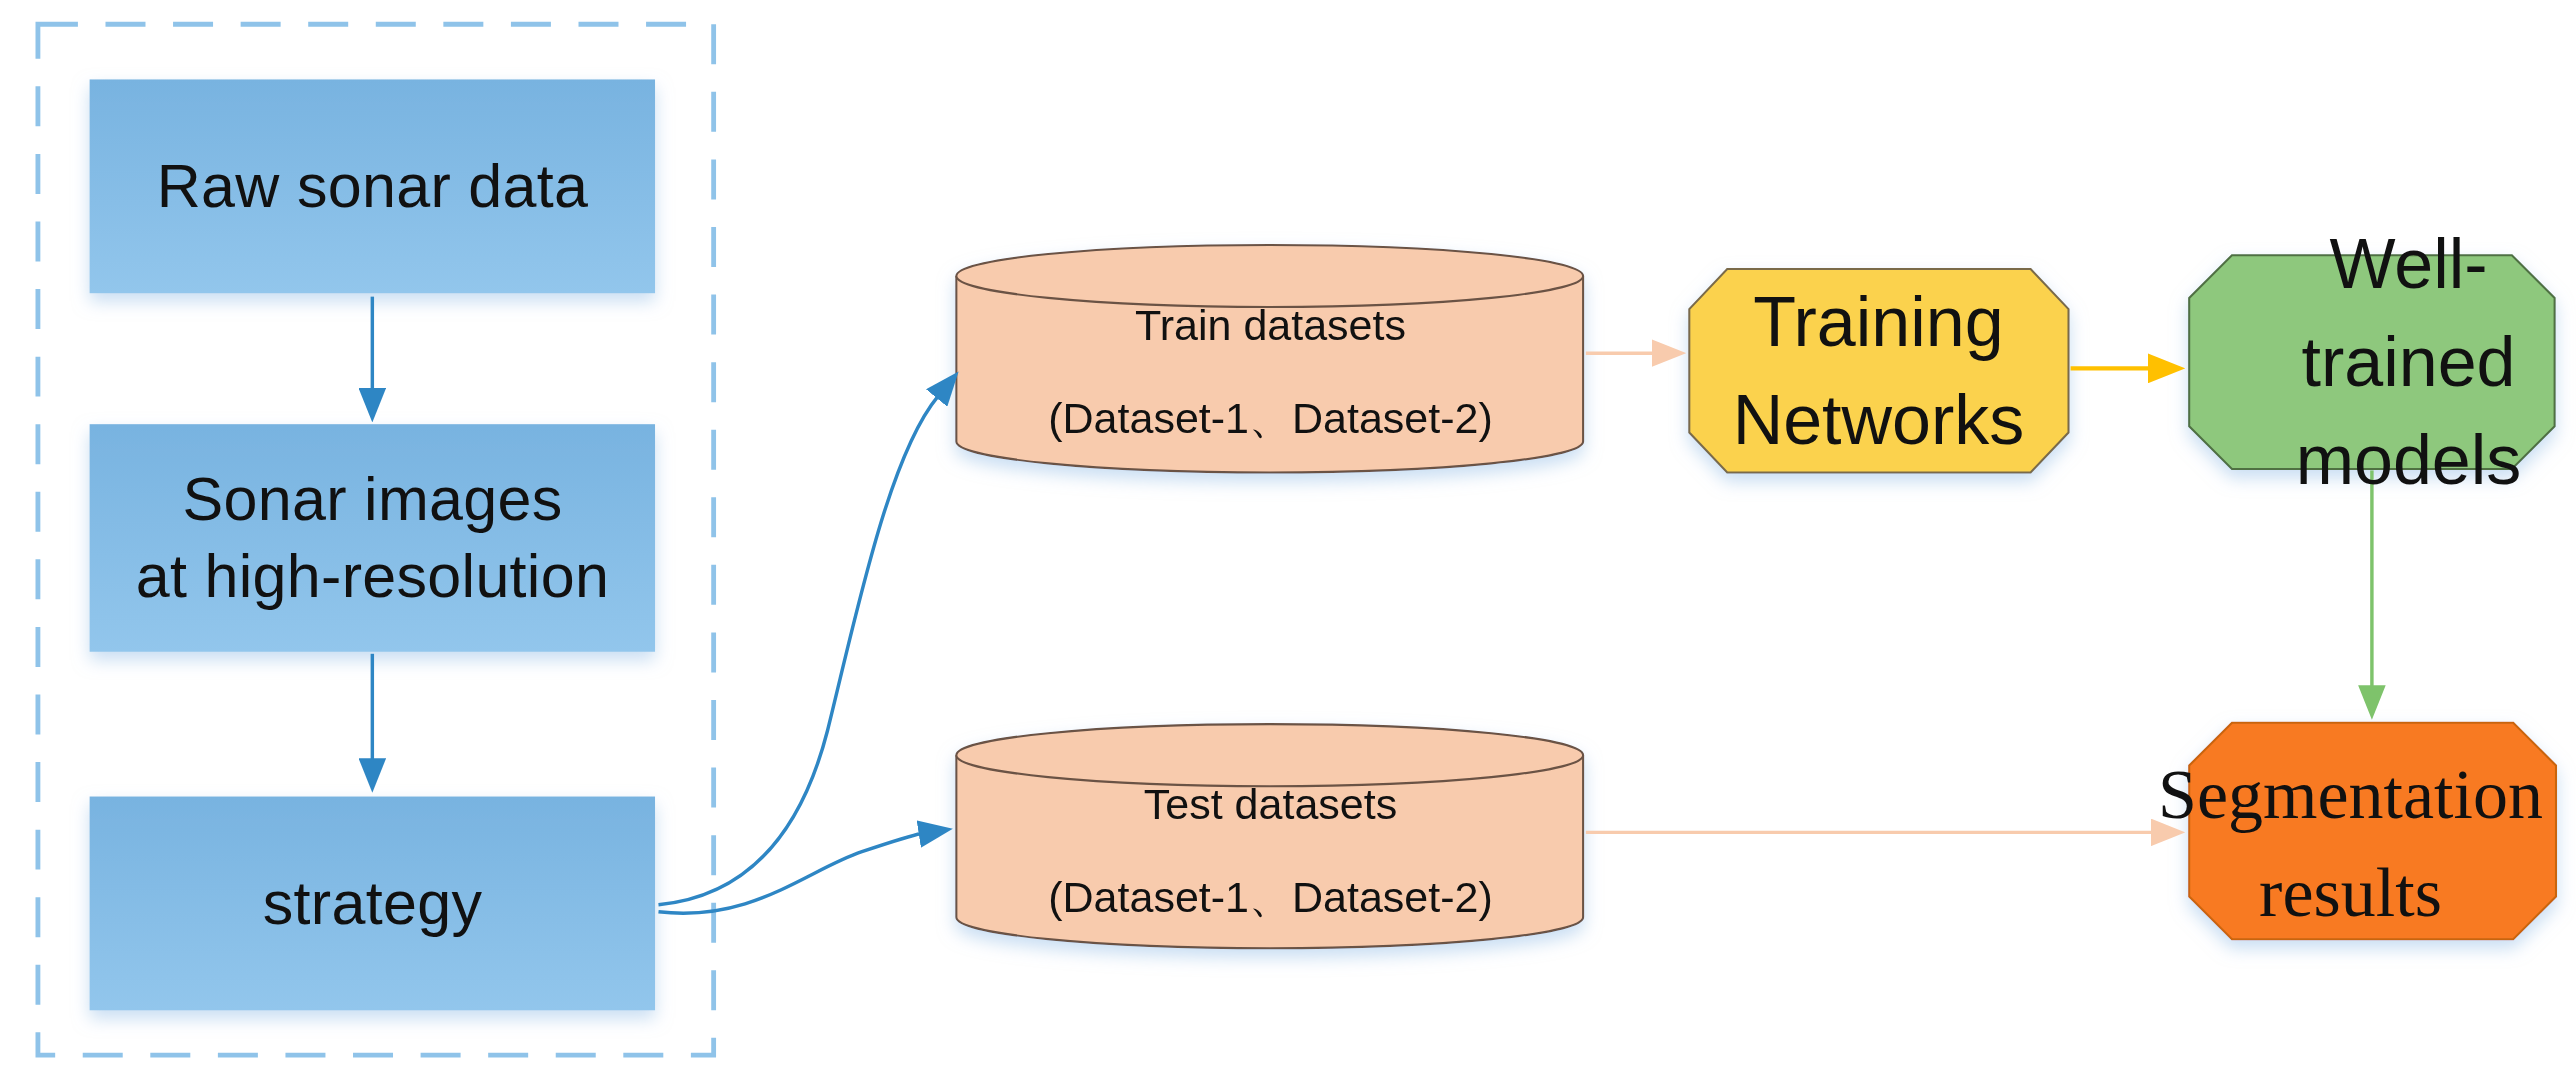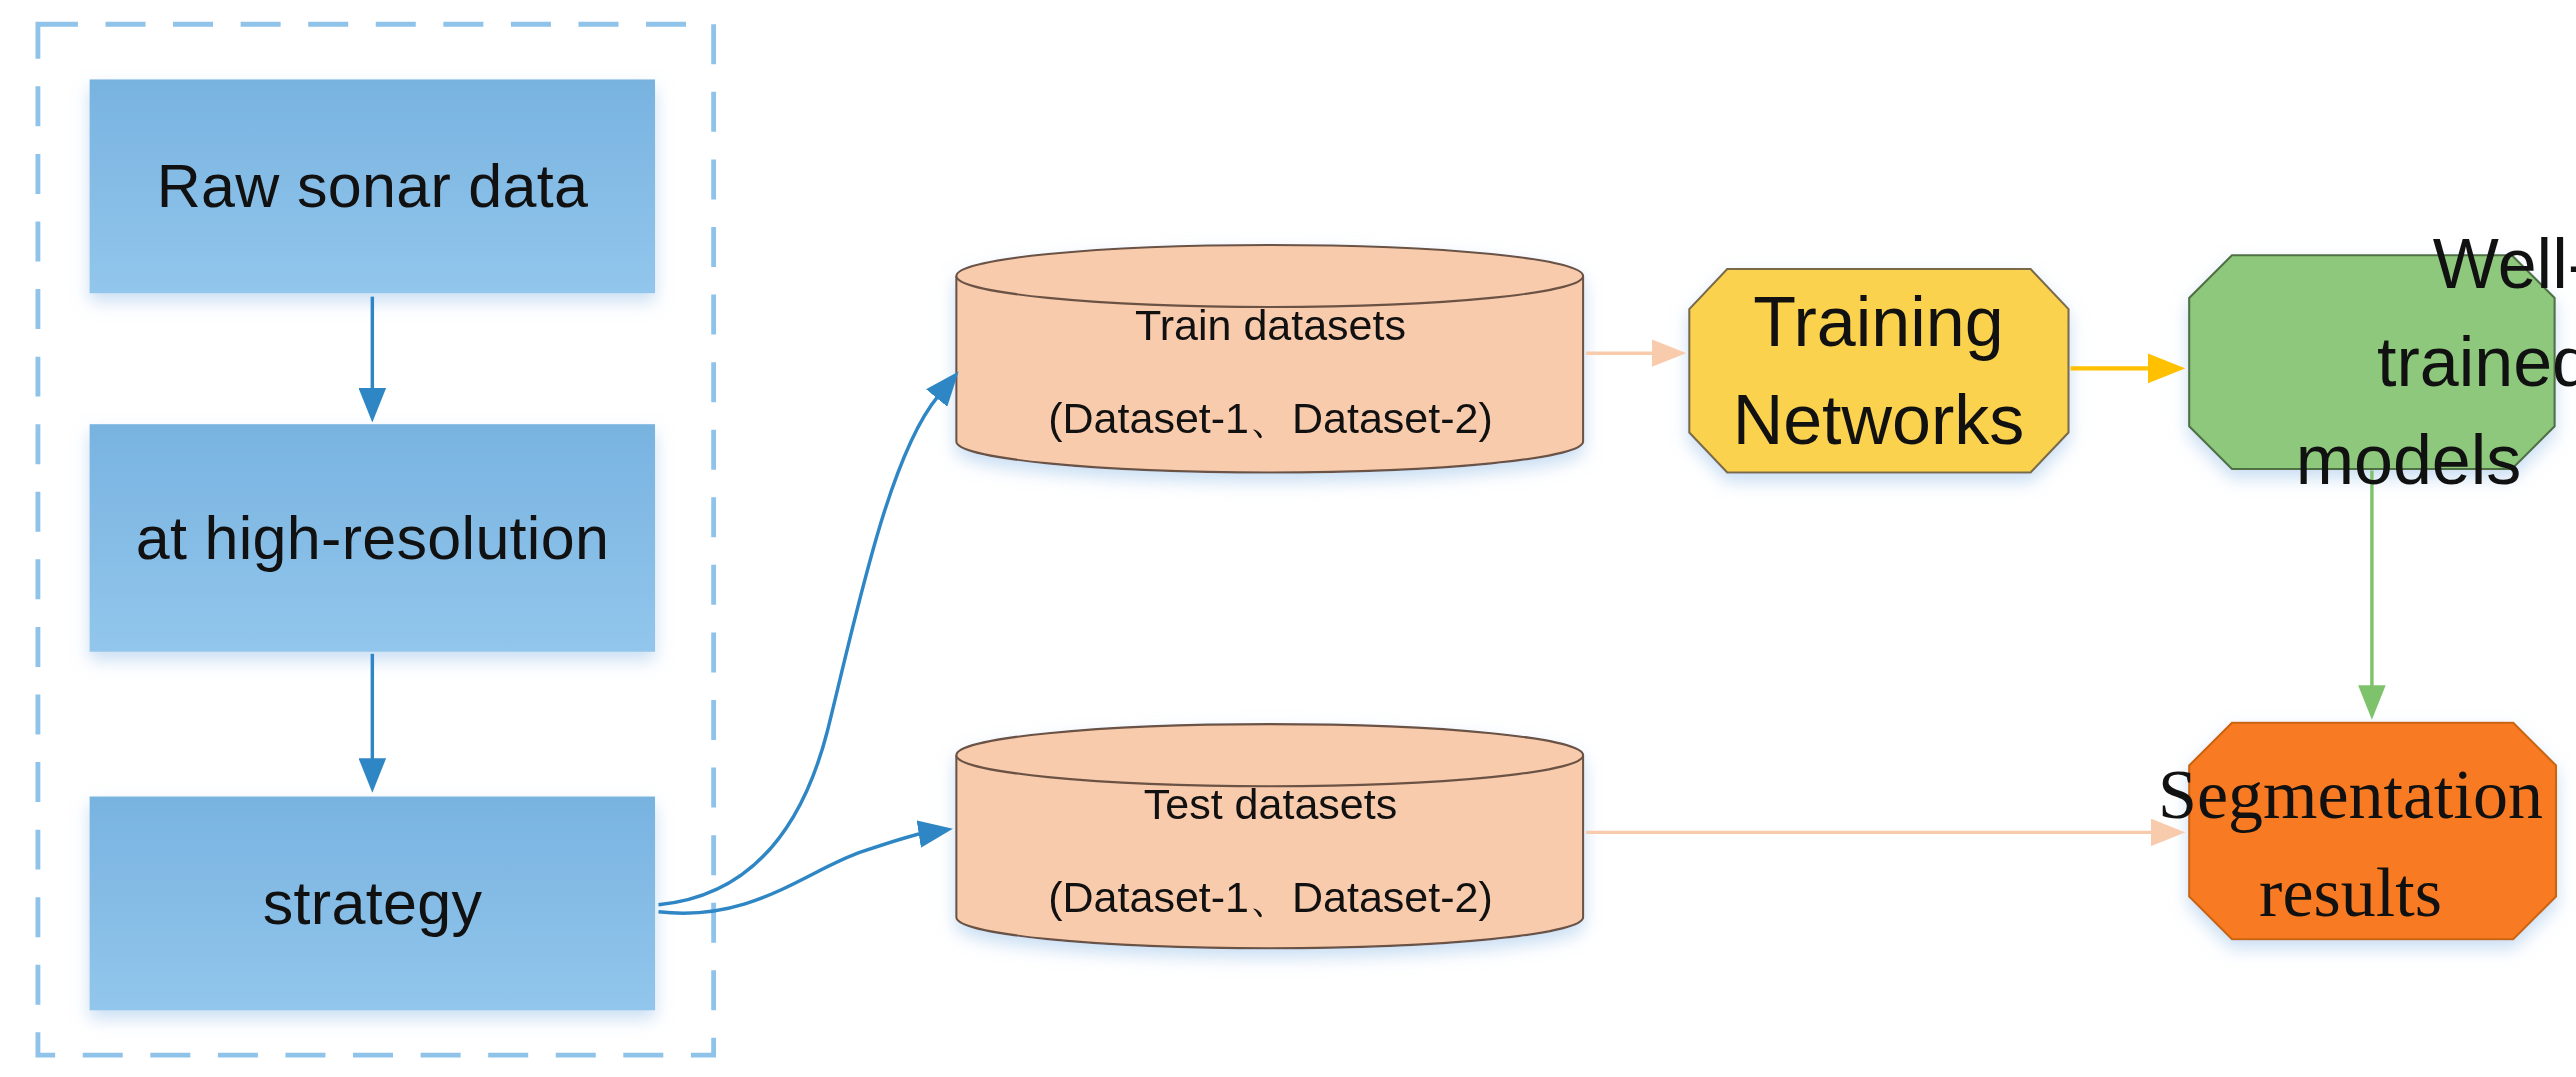--- a/index.html
+++ b/index.html
@@ -16,21 +16,21 @@
     left: 0; top: 0;
     width: 2576px;
     height: 1078px;
   }
   .lbl {
     position: absolute;
     display: flex;
     flex-direction: column;
     align-items: center;
     justify-content: center;
-    text-align: right;
+    text-align: center;
     color: #111111;
     pointer-events: none;
   }
   .lbl-process { font-size: 61px; line-height: 1.26; letter-spacing: 0.3px; }
   .lbl-cylinder { font-size: 43px; line-height: 1.15; gap: 44px; }
   .lbl-octagon { font-size: 70px; line-height: 1.4; }
 
   #lbl-raw      { left: 90px;  top: 79px;  width: 565px; height: 214px; }
   #lbl-sonar    { left: 90px;  top: 424px;  width: 565px; height: 228px; }
   #lbl-patch    { left: 90px;  top: 796px; width: 565px; height: 214px; }
@@ -99,20 +99,21 @@
     <line x1="3003" y1="534" x2="3118" y2="534" stroke-width="6" marker-end="url(#arrow-yellow)" stroke="#FFC000"></line>
     <line x1="3440" y1="682" x2="3440" y2="996" stroke-width="5" marker-end="url(#arrow-green)" stroke="#7EC36B"></line>
     <line x1="2300" y1="1207" x2="3122" y2="1207" stroke-width="5" marker-end="url(#arrow-peach)" stroke="#F8CBAD"></line>
   </svg>
 
   <div class="lbl lbl-process" id="lbl-raw">
     <span>Raw sonar data</span>
   </div>
 
   <div class="lbl lbl-process" id="lbl-sonar">
+    <span>Sonar images</span>
     <span>at high-resolution</span>
   </div>
 
   <div class="lbl lbl-process" id="lbl-patch">
     <span>strategy</span>
   </div>
 
   <div class="lbl lbl-cylinder" id="lbl-train">
     <span>Train datasets</span>
     <span>(Dataset-1、Dataset-2)</span>

